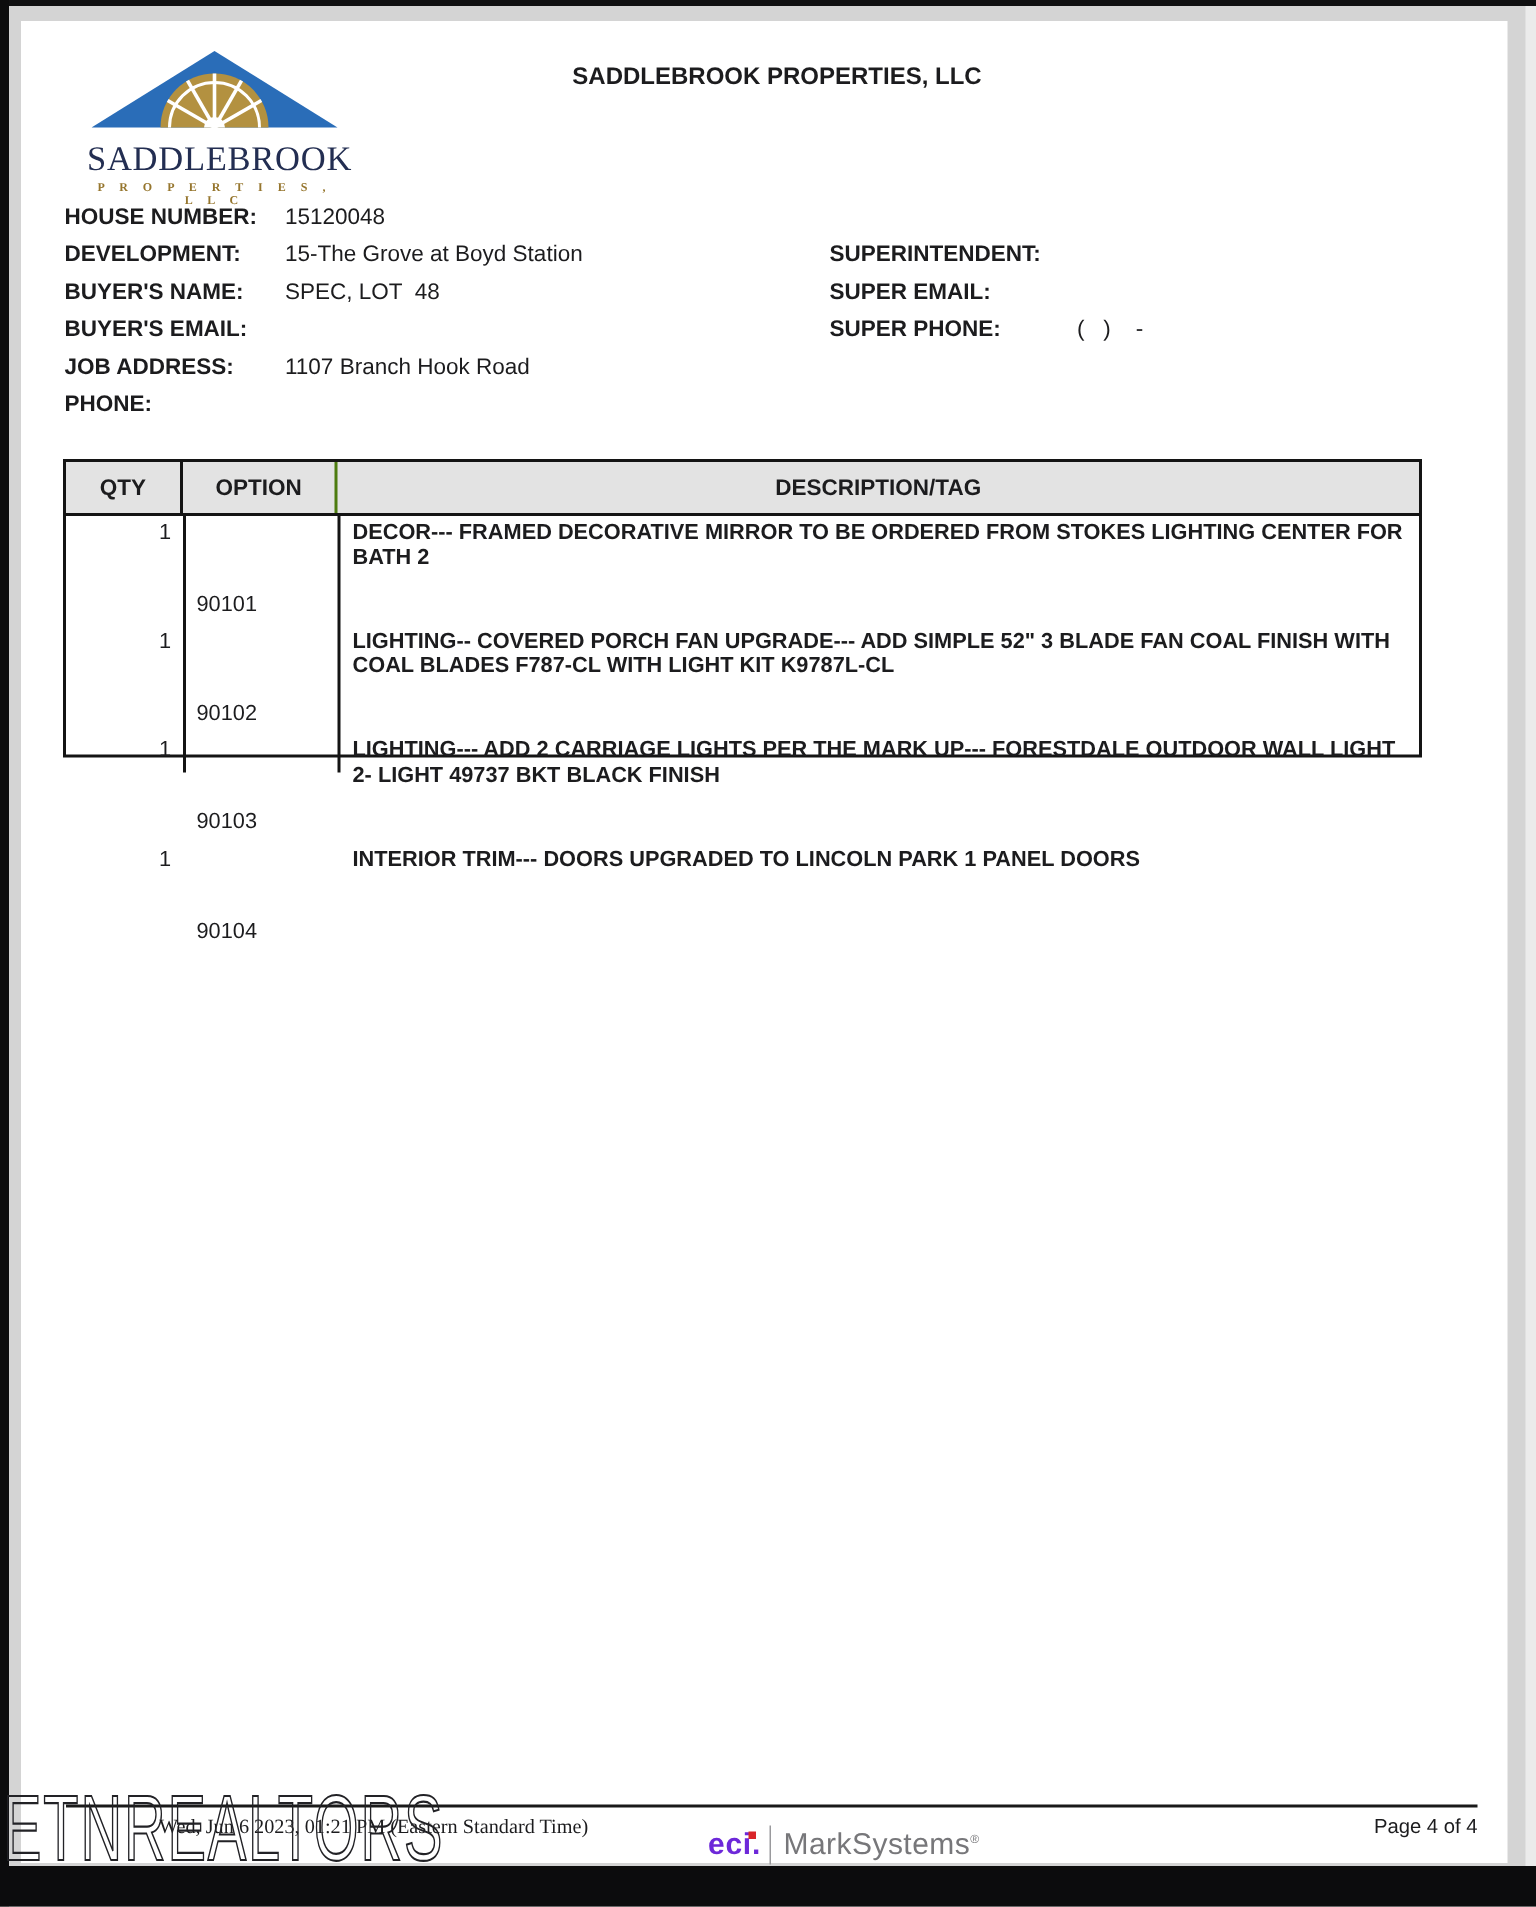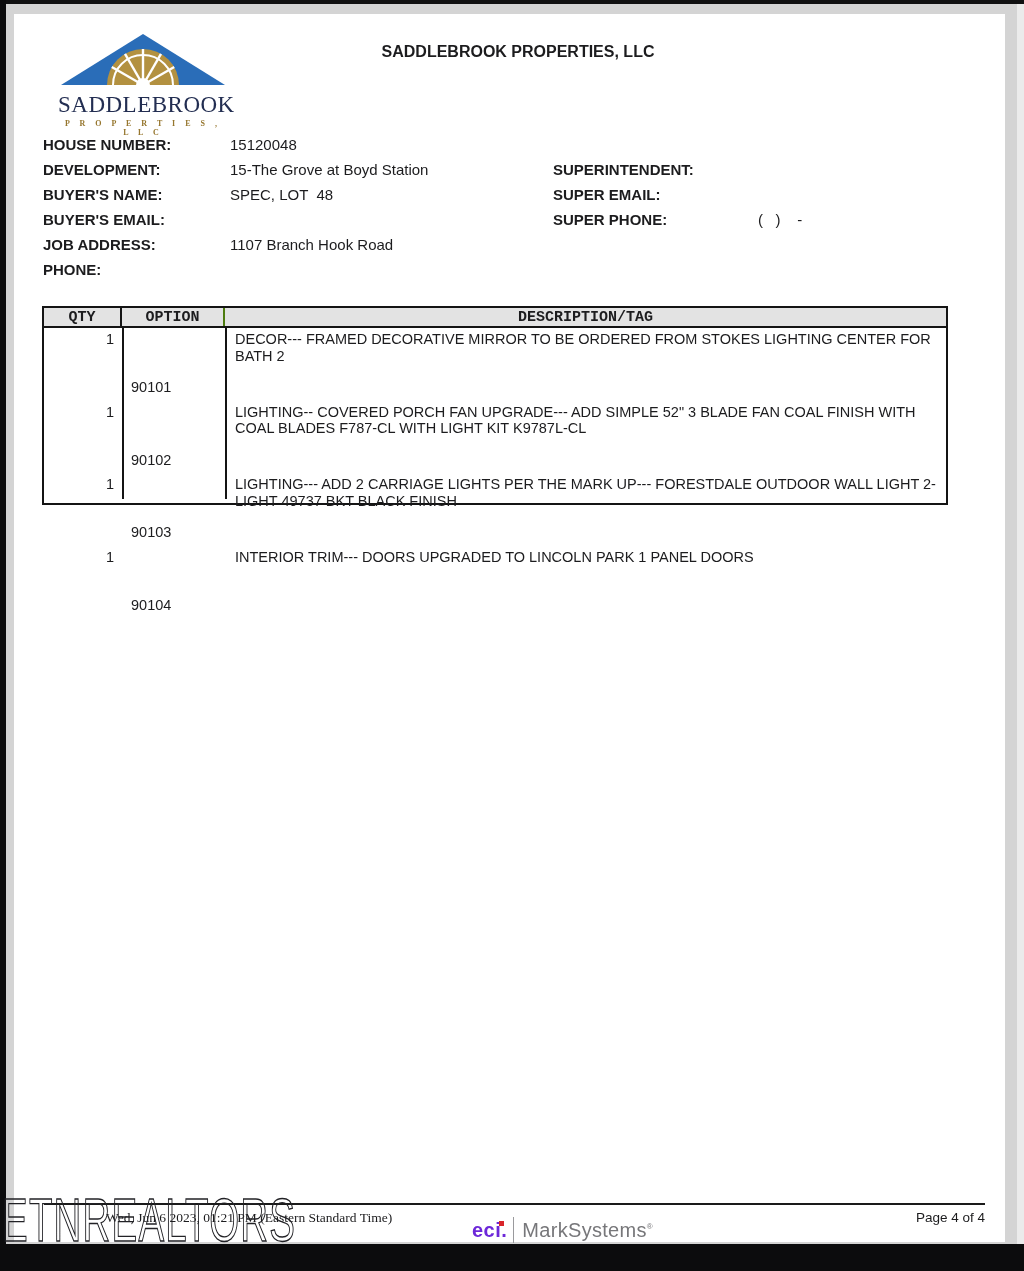--- a/index.html
+++ b/index.html
@@ -21,36 +21,36 @@
   .logo-tag { font-family:"Liberation Serif", serif; font-size:8px; font-weight:bold; color:#96762e; letter-spacing:4px; margin-top:3px; }
   .company-title { position:absolute; left:0; right:0; top:29px; text-align:center; font-size:16px; font-weight:bold;padding-left:17px; }
   .sheet-title { position:absolute; left:0; right:0; top:69px; text-align:center; font-size:13px; letter-spacing:0.5px; }
 
   
   .info-left  { position:absolute; left:29px;  top:118px; }
   .info-right { position:absolute; left:539px; top:143px; }
   .info-row { display:flex; height:25px; align-items:center; font-size:15px; }
   .info-label { font-weight:bold; width:147px; flex:0 0 147px; white-space:nowrap; }
   .info-right .info-label { width:165px; flex:0 0 165px; }
-  .info-value { white-space:pre;margin-left:40px; }
+  .info-value { white-space:pre; }
 
   
   .opt-table { position:absolute; left:28px; top:292px; width:906px; height:199px; border:2px solid #141414; box-sizing:border-box; }
-  .opt-head { display:flex; height:20px; background:#e3e3e3; border-bottom:2px solid #141414; box-sizing:border-box;font-family:Liberation Mono, monospace; }
+  .opt-head { display:flex; height:36px; background:#e3e3e3; border-bottom:2px solid #141414; box-sizing:border-box; }
   .opt-head .hc { display:flex; align-items:center; justify-content:center; font-weight:bold; font-size:15px; box-sizing:border-box; }
   .hc-qty  { width:78px;  border-right:2px solid #141414; }
   .hc-opt  { width:103px; border-right:2px solid #4d7c0f; }
   .hc-desc { flex:1; }
   .opt-body { position:relative; height:171px; padding-top:3px; box-sizing:border-box; }
   .colline { position:absolute; top:0; bottom:0; width:2px; background:#141414; }
   .colline.c1 { left:78px; } .colline.c2 { left:181px; }
   .opt-row { display:flex; font-size:14.5px; line-height:16.5px; margin-bottom:8px; }
   .cell-qty  { width:78px;  flex:0 0 78px;  text-align:right; padding-right:8px;  box-sizing:border-box; }
   .cell-opt  { width:103px; flex:0 0 103px; padding-left:9px; box-sizing:border-box;margin-top:48px; }
-  .cell-desc { flex:1; padding-left:10px; padding-right:9px; box-sizing:border-box; }
+  .cell-desc { flex:1; padding-left:10px; padding-right:9px; box-sizing:border-box;font-weight:bold; }
 
   
   .foot-rule { position:absolute; left:30px; top:1189px; width:941px; height:2px; background:#1a1a1a; }
   .timestamp { position:absolute; left:92px; top:1196px; font-size:13.5px;font-family:Liberation Serif, serif; }
   .page-indicator { position:absolute; right:20px; top:1196px; font-size:13.5px; }
   .eci-logo { position:absolute; left:426px; top:1203px; display:flex; align-items:center; }
   .eci-word { position:relative; font-size:20px; font-weight:bold; color:#6d28d9; letter-spacing:0.5px;margin-left:32px; }
   .eci-dot { position:absolute; left:27px; top:2px; width:5px; height:5px; background:#d9252a; }
   .eci-div { width:1px; height:26px; background:#9a9a9d; margin:0 8px 0 6px; }
   .eci-product { font-size:20px; color:#77777a; letter-spacing:0.3px; }

